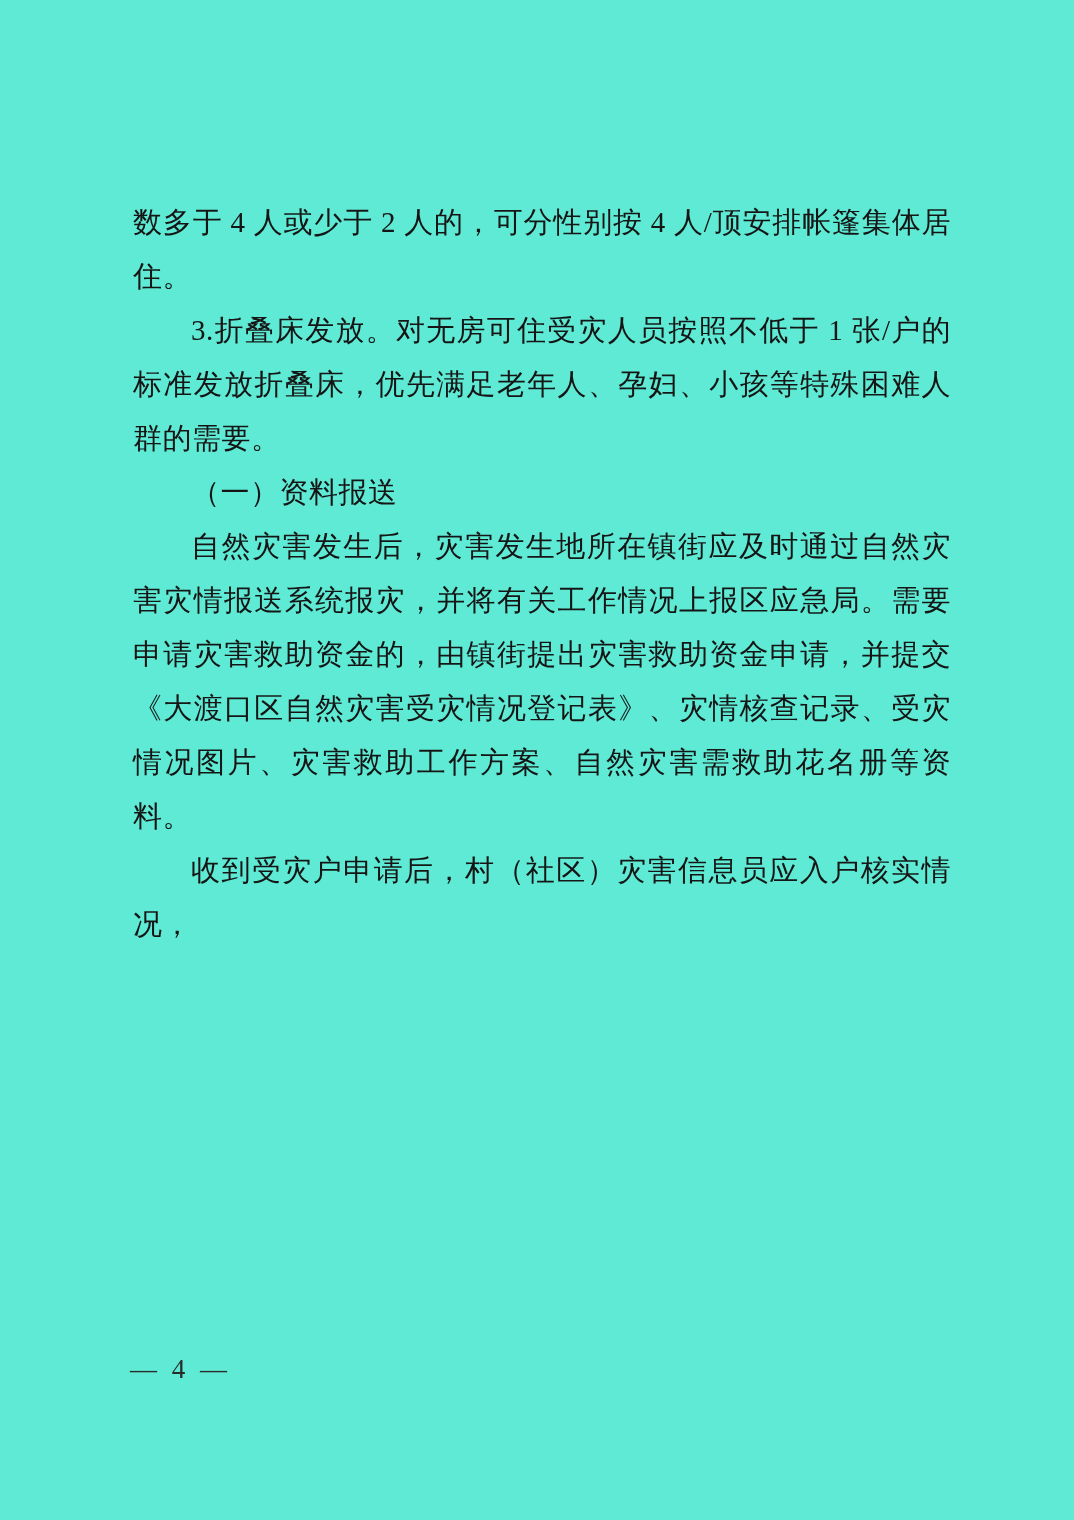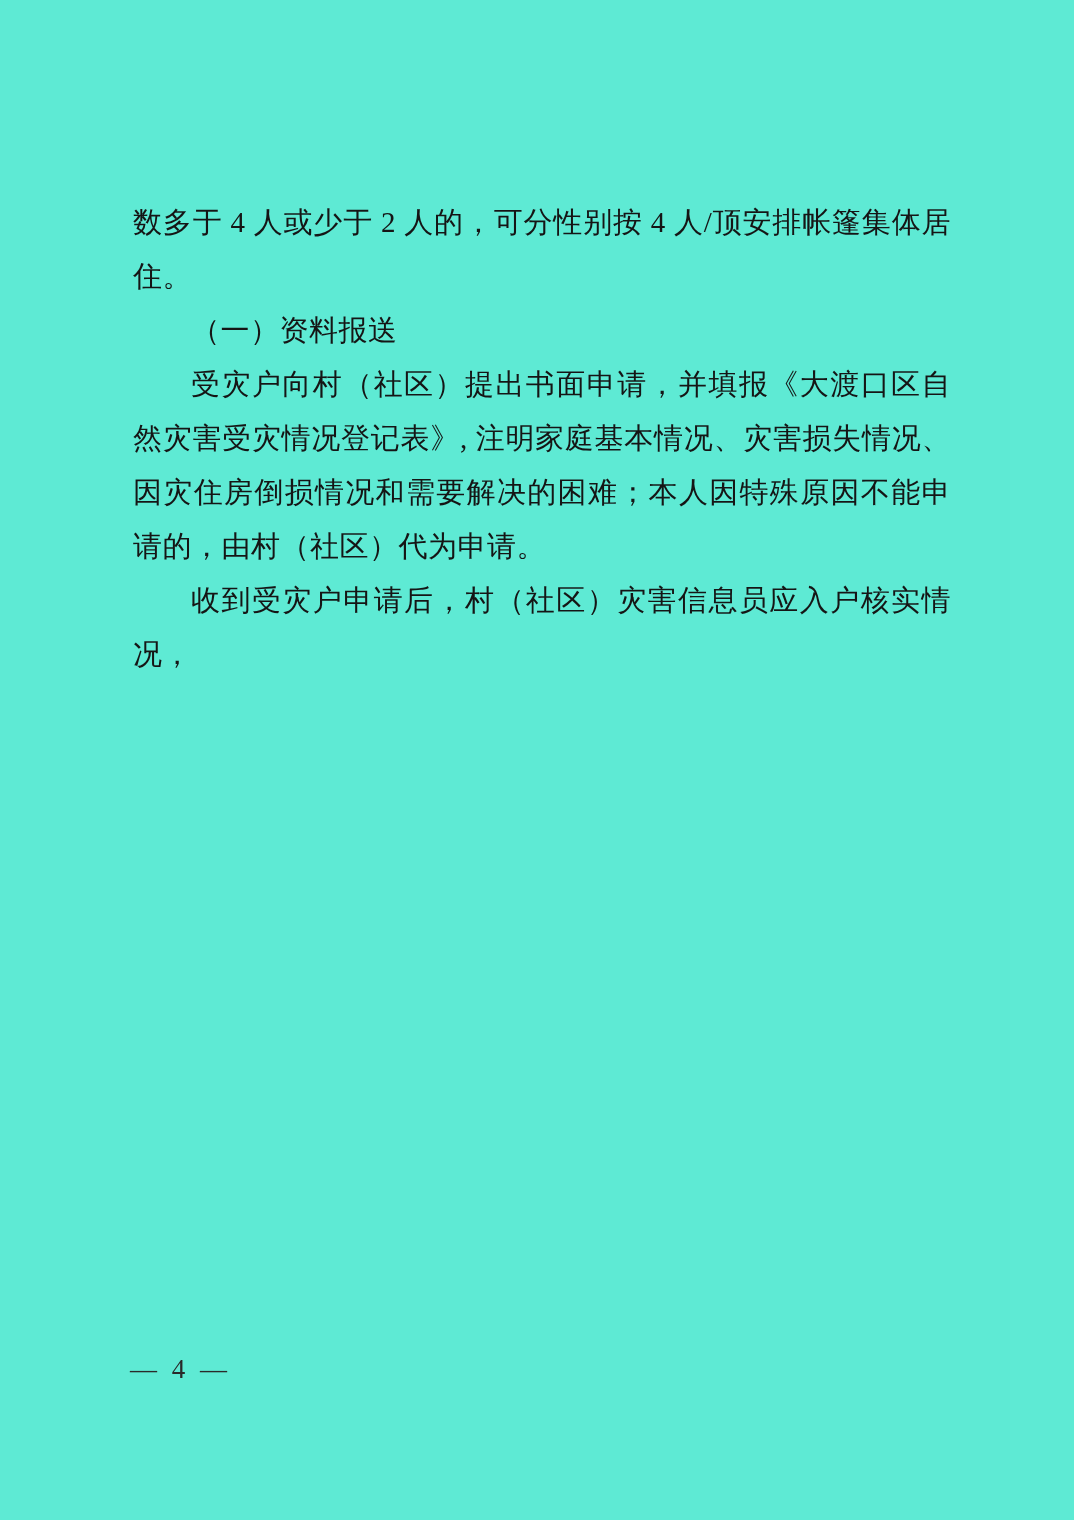--- a/index.html
+++ b/index.html
@@ -63,27 +63,28 @@
 </head>
 <body>
 
 <div class="page">
 
   <div class="doc">
 
     <p class="body-par no-indent">数多于 4 人或少于 2 人的，可分性别按 4 人/顶安排帐篷集体居住。</p>
 
 
+    <p class="body-par">3.折叠床发放。对无房可住受灾人员按照不低于 1 张/户的标准发放折叠床，优先满足老年人、孕妇、小孩等特殊困难人群的需要。</p>
 
 
     <h3 class="sub-heading">（一）资料报送</h3>
 
+    <p class="body-par">自然灾害发生后，灾害发生地所在镇街应及时通过自然灾害灾情报送系统报灾，并将有关工作情况上报区应急局。需要申请灾害救助资金的，由镇街提出灾害救助资金申请，并提交《大渡口区自然灾害受灾情况登记表》、灾情核查记录、受灾情况图片、灾害救助工作方案、自然灾害需救助花名册等资料。</p>
 
 
-    <p class="body-par">受灾户向村（社区）提出书面申请，并填报《大渡口区自然灾害受灾情况登记表》, 注明家庭基本情况、灾害损失情况、因灾住房倒损情况和需要解决的困难；本人因特殊原因不能申请的，由村（社区）代为申请。</p>
 
 
     <p class="body-par">收到受灾户申请后，村（社区）灾害信息员应入户核实情况，</p>
 
   </div>
 
   <div class="page-number">— 4 —</div>
 
 </div>
 

